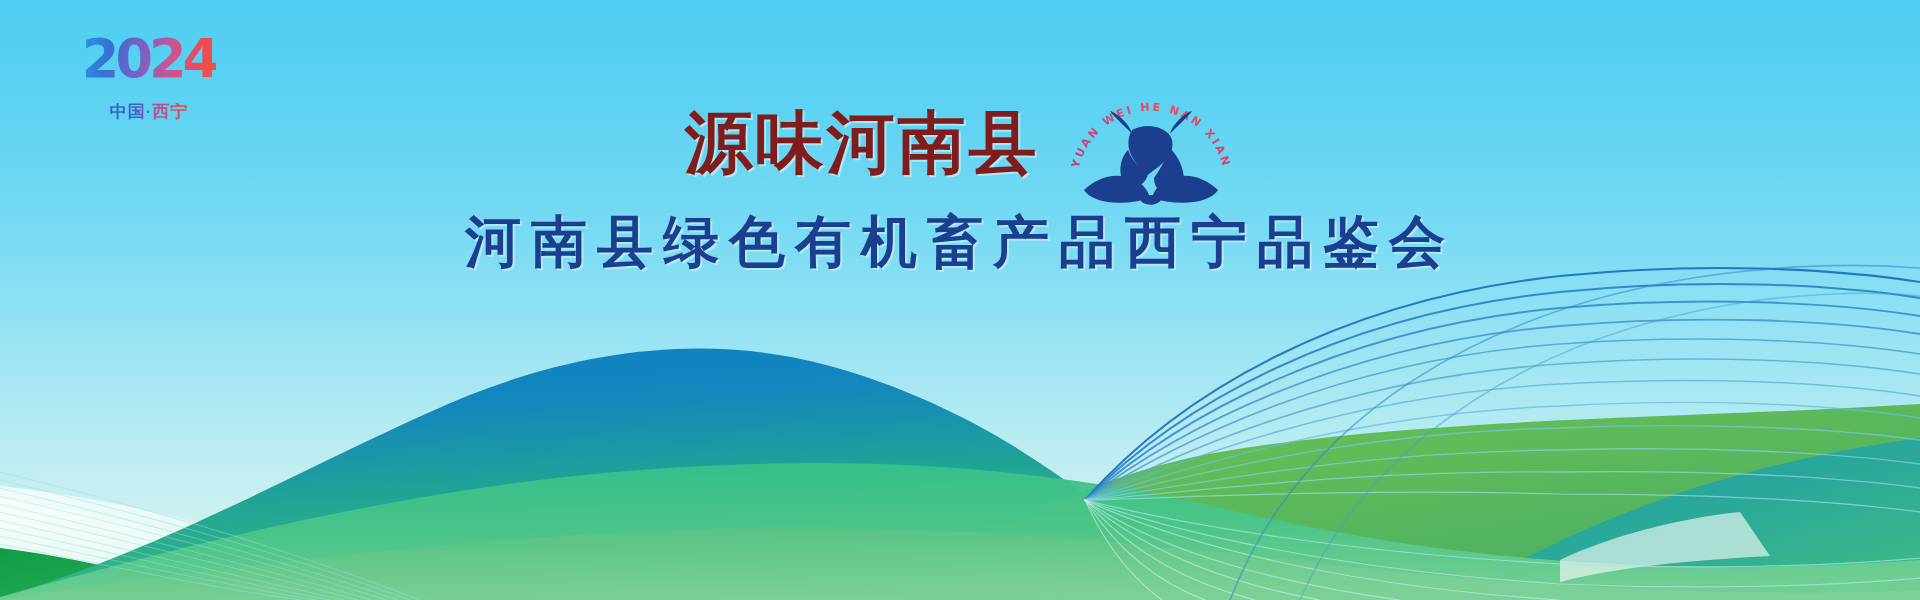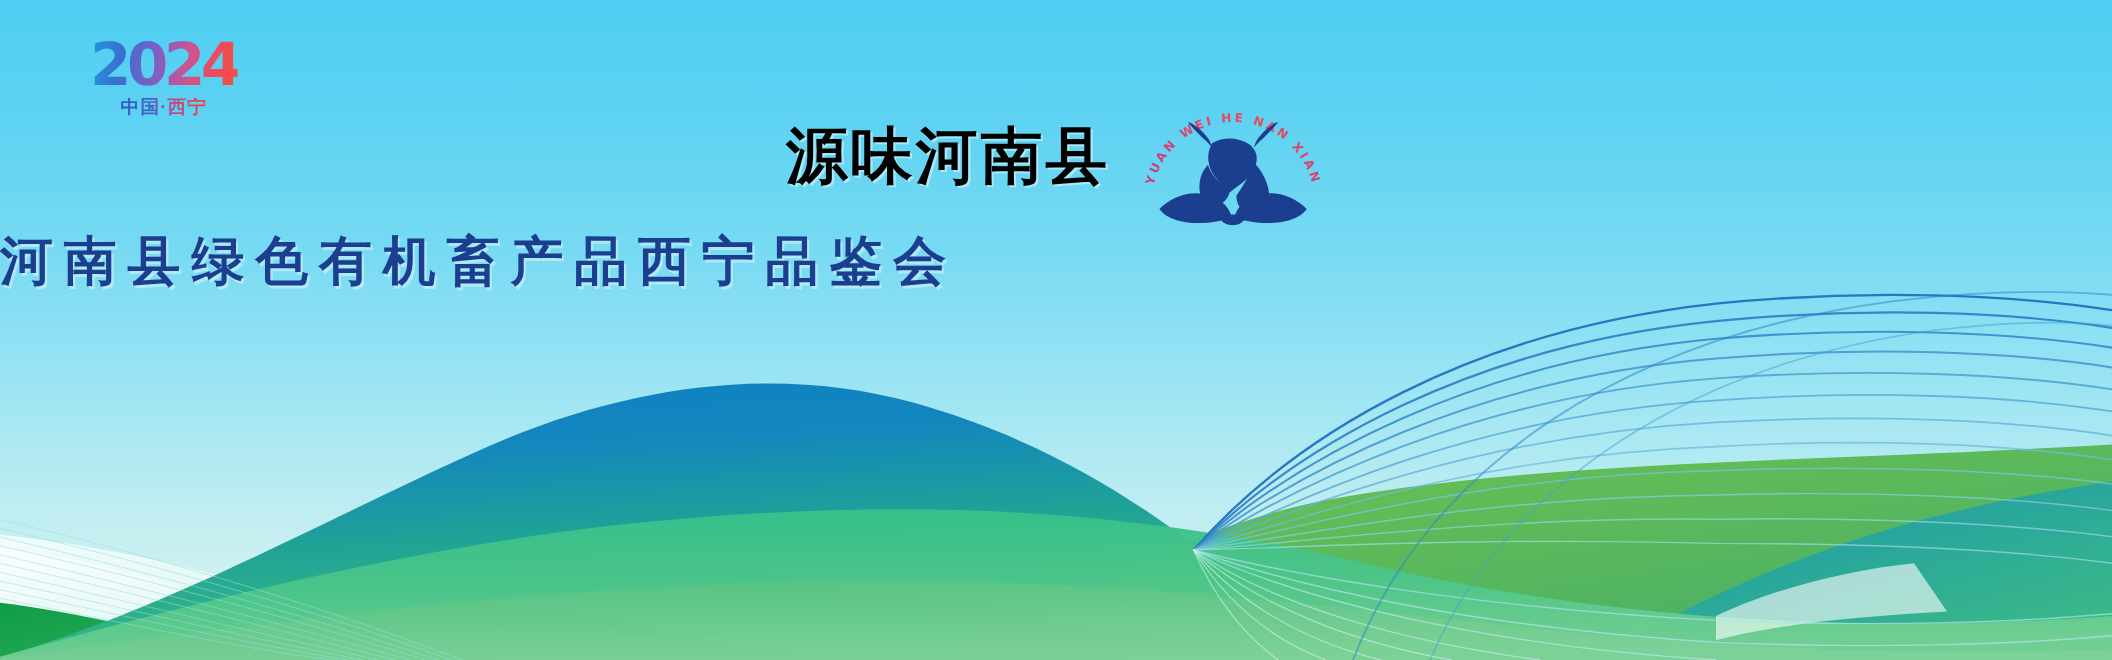--- a/index.html
+++ b/index.html
@@ -31,42 +31,42 @@
     display:flex;flex-direction:column;align-items:center;
   }
   .logo-2024 .num{
     font-size:54px;font-weight:bold;letter-spacing:-4px;line-height:1;
     font-family:"DejaVu Sans",sans-serif;
     background:linear-gradient(100deg,#1e9be0 0%,#3a6fd0 22%,#7c5fc4 44%,#c75596 64%,#ef4a57 84%,#f4503f 100%);
     -webkit-background-clip:text;background-clip:text;color:transparent;
     -webkit-text-fill-color:transparent;
   }
   .logo-2024 .sub{
-    margin-top:3px;font-size:17px;font-weight:bold;letter-spacing:1px;line-height:1;
+    margin-top:17px;font-size:17px;font-weight:bold;letter-spacing:1px;line-height:1;
     background:linear-gradient(90deg,#2b5fc6 0%,#3f63c4 34%,#b44e9a 58%,#ef4338 100%);
     -webkit-background-clip:text;background-clip:text;color:transparent;text-decoration:underline;
     -webkit-text-fill-color:transparent;
   }
 
   .brand{
     position:absolute;left:0;right:0;top:78px;
     display:flex;align-items:center;justify-content:center;gap:26px;
   }
   .brand-cn{
-    font-size:56px;font-weight:bold;letter-spacing:3px;color:#000000;
+    font-size:68px;font-weight:bold;letter-spacing:3px;color:#7f1d1d;
     text-shadow:2px 2px 0 rgba(255,255,255,.45);
     font-family:"DejaVu Sans",sans-serif;line-height:1;
   }
   .mark{position:relative;width:170px;height:130px;}
   .mark svg{display:block;}
 
   
   .title{
-    position:absolute;left:0;right:0;top:214px;
-    font-size:48px;font-weight:bold;letter-spacing:10px;
+    position:absolute;left:0;right:0;top:214px;text-align:center;
+    font-size:56px;font-weight:bold;letter-spacing:10px;
     color:#1b3e8f;line-height:1;
     font-family:"DejaVu Sans",sans-serif;
     text-shadow:2px 2px 0 rgba(255,255,255,.4);
     white-space:nowrap;
   }
 </style>
 </head>
 <body>
 
 <div id="banner">

